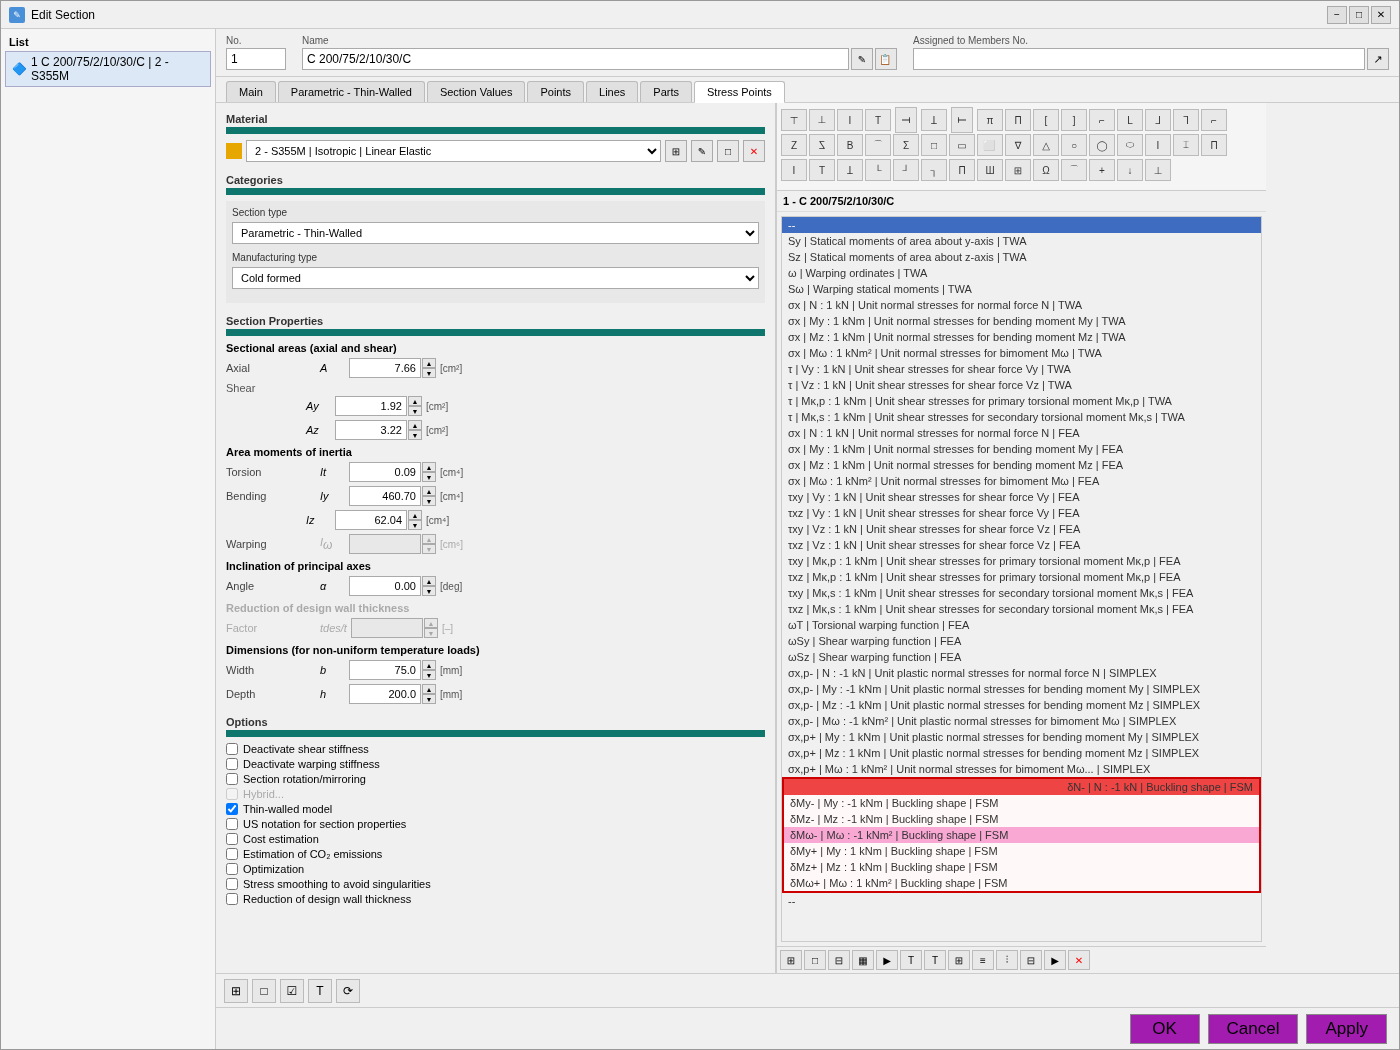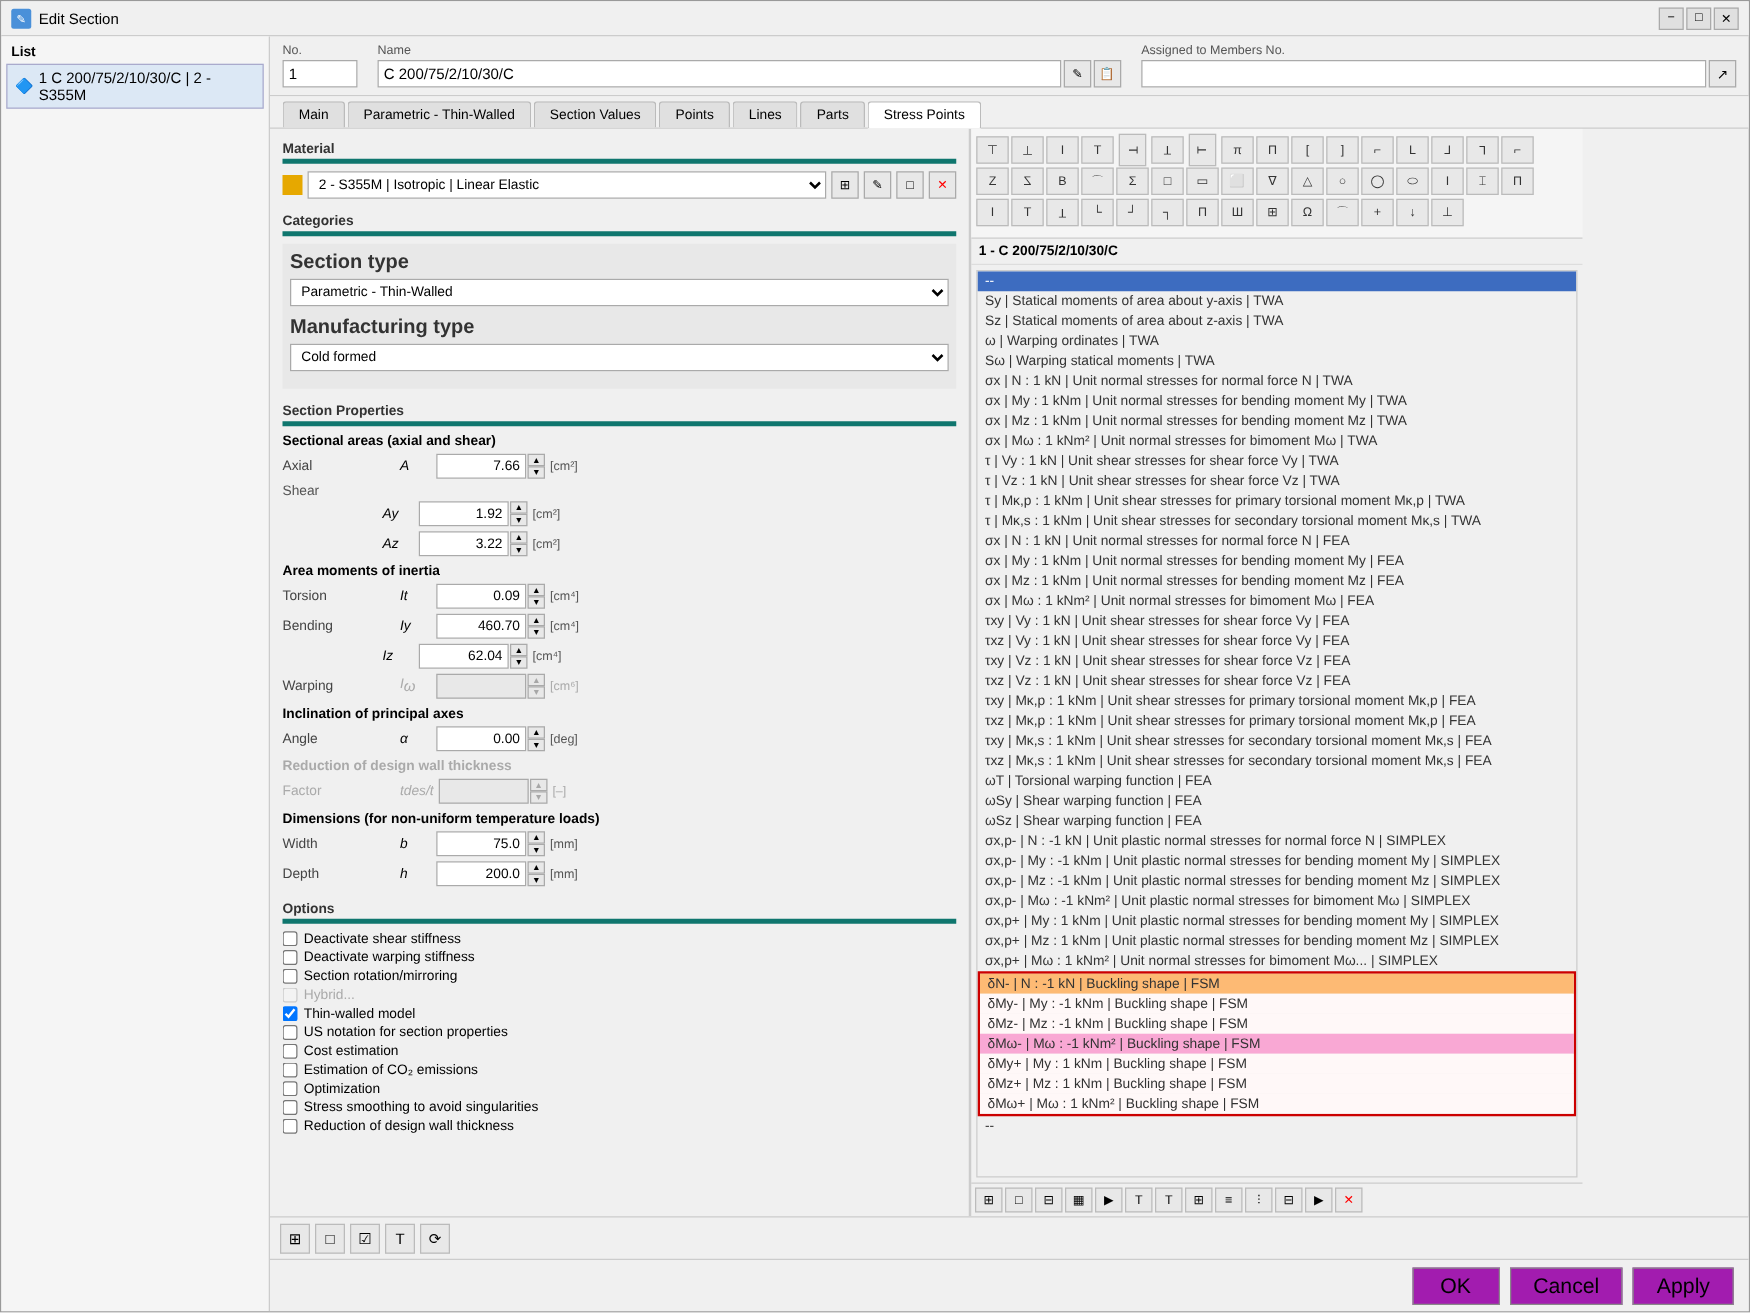--- a/index.html
+++ b/index.html
@@ -34,28 +34,28 @@
     .tab { padding: 4px 12px; border: 1px solid #bbb; border-bottom: none; background: #e0e0e0; cursor: pointer; font-size: 11px; border-radius: 3px 3px 0 0; }
     .tab.active { background: white; border-bottom: 1px solid white; margin-bottom: -1px; }
     
     
     .content-area { display: flex; flex: 1; overflow: hidden; }
     
     
     .left-form { width: 560px; padding: 10px; border-right: 1px solid #ccc; overflow-y: auto; }
     
     .section-group { margin-bottom: 12px; }
-    .section-group-title { font-size: 11px; font-weight: bold; color: #333; margin-bottom: 6px; border-bottom: 4px solid #0f766e; padding-bottom: 2px; }
+    .section-group-title { font-size: 11px; font-weight: bold; color: #333; margin-bottom: 6px; border-bottom: 7px solid #0f766e; padding-bottom: 2px; }
     .field-spin { display: flex; flex-direction: column; margin-left: 1px; }
     .field-spin button { width: 14px; height: 10px; border: 1px solid #aaa; background: #e8e8e8; font-size: 7px; line-height: 1; cursor: pointer; padding: 0; display: flex; align-items: center; justify-content: center; }
     
     .dropdown-field { display: flex; align-items: center; gap: 4px; margin-bottom: 8px; }
     .dropdown-field select { flex: 1; height: 22px; border: 1px solid #aaa; font-size: 11px; background: white; padding: 1px 4px; }
     
-    .label-field { font-size: 16px; font-weight: bold; margin-bottom: 4px; color: #333; }
+    .label-field { font-size: 10px; font-weight: normal; margin-bottom: 4px; color: #333; }
     
     .categories-box { background: #e8e8e8; padding: 6px; margin-bottom: 8px; }
     
     .options-box { margin-top: 8px; }
     .checkbox-row { display: flex; align-items: center; gap: 5px; margin-bottom: 3px; }
     .checkbox-row input[type=checkbox] { width: 12px; height: 12px; }
     .checkbox-row label { font-size: 11px; }
     .checkbox-disabled label { color: #aaa; }
     
     .material-row { display: flex; align-items: center; gap: 4px; margin-bottom: 8px; }
@@ -491,21 +491,21 @@
               <div class="list-item">ωSy | Shear warping function | FEA</div>
               <div class="list-item">ωSz | Shear warping function | FEA</div>
               <div class="list-item">σx,p- | N : -1 kN | Unit plastic normal stresses for normal force N | SIMPLEX</div>
               <div class="list-item">σx,p- | My : -1 kNm | Unit plastic normal stresses for bending moment My | SIMPLEX</div>
               <div class="list-item">σx,p- | Mz : -1 kNm | Unit plastic normal stresses for bending moment Mz | SIMPLEX</div>
               <div class="list-item">σx,p- | Mω : -1 kNm² | Unit plastic normal stresses for bimoment Mω | SIMPLEX</div>
               <div class="list-item">σx,p+ | My : 1 kNm | Unit plastic normal stresses for bending moment My | SIMPLEX</div>
               <div class="list-item">σx,p+ | Mz : 1 kNm | Unit plastic normal stresses for bending moment Mz | SIMPLEX</div>
               <div class="list-item">σx,p+ | Mω : 1 kNm² | Unit normal stresses for bimoment Mω... | SIMPLEX</div>
               <div style="border: 2px solid rgb(204, 0, 0); margin: 0px;">
-                <div class="list-item" style="background: #fdba74; border-width: initial; border-style: none; border-color: initial;">δN- | N : -1 kN | Buckling shape | FSM</div>
+                <div class="list-item" style="background: #ef4444; border-width: initial; border-style: none; border-color: initial; text-align: right;">δN- | N : -1 kN | Buckling shape | FSM</div>
                 <div class="list-item" style="background: rgb(255, 248, 248); border-width: initial; border-style: none; border-color: initial;">δMy- | My : -1 kNm | Buckling shape | FSM</div>
                 <div class="list-item" style="background: rgb(255, 248, 248); border-width: initial; border-style: none; border-color: initial;">δMz- | Mz : -1 kNm | Buckling shape | FSM</div>
                 <div class="list-item" style="background: #f9a8d4; border-width: initial; border-style: none; border-color: initial;">δMω- | Mω : -1 kNm² | Buckling shape | FSM</div>
                 <div class="list-item" style="background: rgb(255, 248, 248); border-width: initial; border-style: none; border-color: initial;">δMy+ | My : 1 kNm | Buckling shape | FSM</div>
                 <div class="list-item" style="background: rgb(255, 248, 248); border-width: initial; border-style: none; border-color: initial;">δMz+ | Mz : 1 kNm | Buckling shape | FSM</div>
                 <div class="list-item" style="background: rgb(255, 248, 248); border-width: initial; border-style: none; border-color: initial;">δMω+ | Mω : 1 kNm² | Buckling shape | FSM</div>
               </div>
               <div class="list-item">--</div>
             </div>
 

